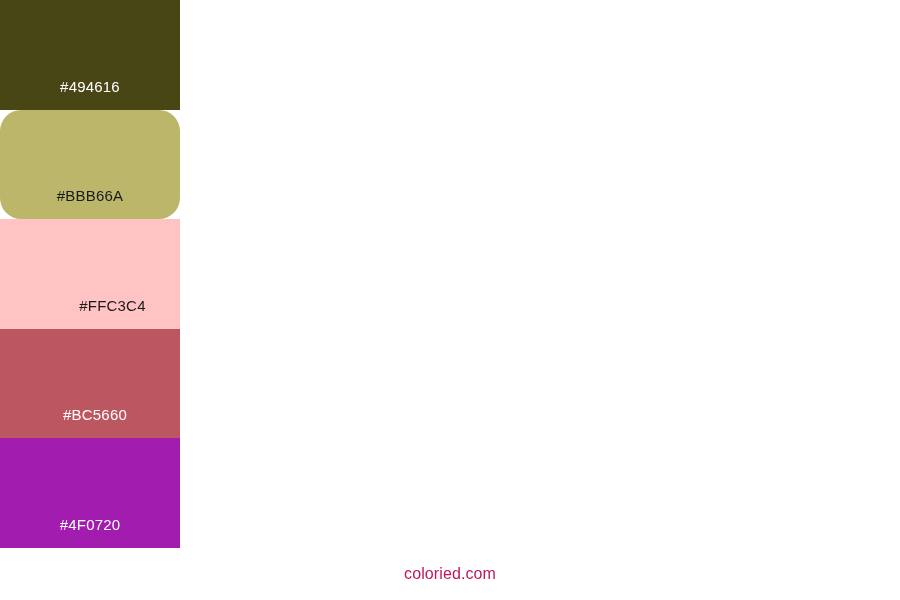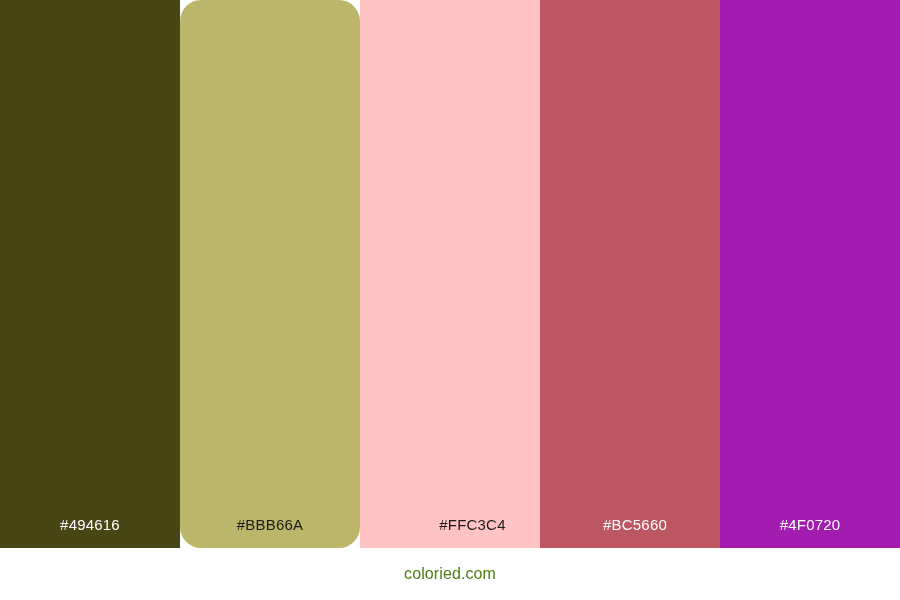--- a/index.html
+++ b/index.html
@@ -18,20 +18,21 @@
     width: 900px;
     height: 600px;
     display: flex;
     flex-direction: column;
     background: #ffffff;
   }
   #swatch-strip {
     width: 900px;
     height: 548px;
     display: flex;
+    flex-direction: column;
     flex: 0 0 548px;
   }
   .swatch {
     flex: 1 1 180px;
     width: 180px;
     height: 548px;
     position: relative;
     display: flex;
     align-items: flex-end;
     justify-content: center;
@@ -89,16 +90,16 @@
       <span class="swatch-label" style="color: rgb(255, 255, 255); margin-left: 10px;">#BC5660</span>
     </div>
 
     <div class="swatch" style="background-color: #a21caf;">
       <span class="swatch-label" style="color: rgb(255, 255, 255);">#4F0720</span>
     </div>
 
   </div>
 
   <div id="footer-bar">
-    <span id="site-brand" style="color: #4d7c0f;">coloried.com</span>
+    <span id="site-brand" style="color: #be185d;">coloried.com</span>
   </div>
 
 </div>
 
 </body></html>

